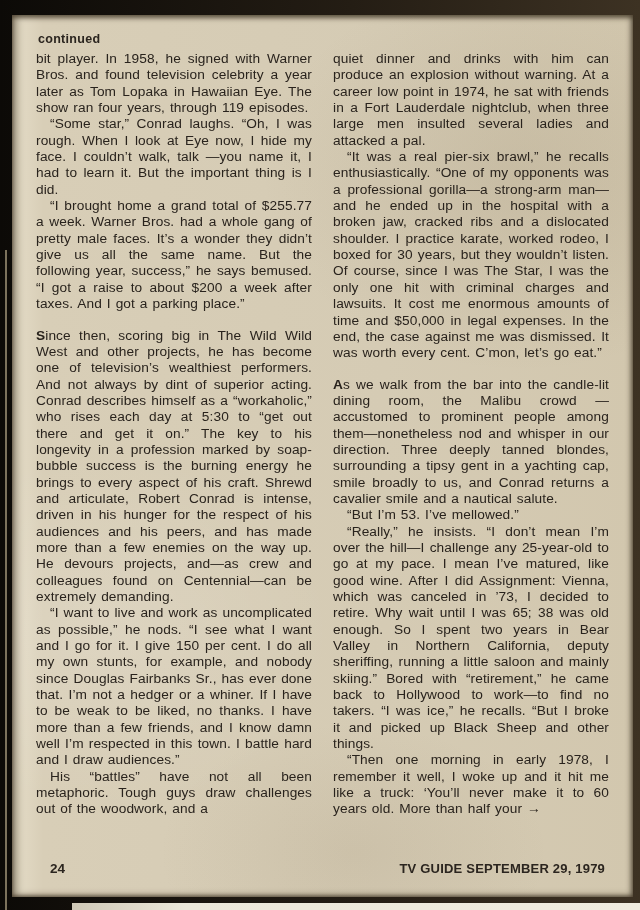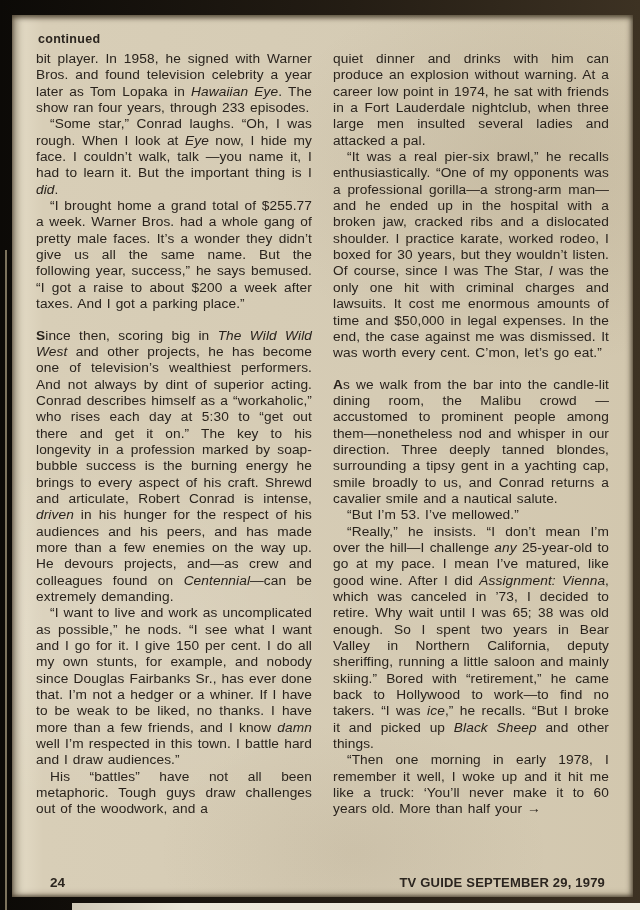--- a/index.html
+++ b/index.html
@@ -57,25 +57,25 @@
     text-align: justify;
     font-size: 13.7px;
     line-height: 16.35px;
     letter-spacing: 0.1px;
     word-spacing: 1px;
     color: #29231d;
   }
   .para { margin: 0; }
   .para.indent { text-indent: 14px; }
   .para.section { margin-top: 15px; }
-  .para .it { font-style: italic; }
+  .para .it { }
   .para .bd { font-weight: 700; }
   .footer {
     position: absolute;
-    left: 38px; right: 28px; bottom: 7px;
+    left: 38px; right: 28px; bottom: 21px;
     display: flex;
     justify-content: space-between;
     align-items: baseline;
     font-weight: 700;
     color: #2b251f;
   }
   .footer .page-num { font-size: 13.5px; }
   .footer .issue { font-size: 13px; letter-spacing: 0.2px; }
   .bottom-strip {
     position: absolute;
@@ -88,21 +88,21 @@
 <body>
 
 <div class="scan">
   <div class="page">
 
     <div class="continued">continued</div>
 
     <div class="columns">
 
       <div class="col">
-        <p class="para"><span>bit player. In 1958, he signed with Warner Bros. and found television celebrity a year later as Tom Lopaka in </span><span class="it">Hawaiian Eye</span><span>. The show ran four years, through 233 episodes.</span></p>
+        <p class="para"><span>bit player. In 1958, he signed with Warner Bros. and found television celebrity a year later as Tom Lopaka in </span><span class="it">Hawaiian Eye</span><span>. The show ran four years, through 119 episodes.</span></p>
         <p class="para indent"><span>“Some star,” Conrad laughs. “Oh, I was rough. When I look at </span><span class="it">Eye</span><span> now, I hide my face. I couldn’t walk, talk —you name it, I had to learn it. But the important thing is I </span><span class="it">did</span><span>.</span></p>
         <p class="para indent"><span>“I brought home a grand total of $255.77 a week. Warner Bros. had a whole gang of pretty male faces. It’s a wonder they didn’t give us all the same name. But the following year, success,” he says bemused. “I got a raise to about $200 a week after taxes. And I got a parking place.”</span></p>
         <p class="para section"><span class="bd">S</span><span>ince then, scoring big in </span><span class="it">The Wild Wild West</span><span> and other projects, he has become one of television’s wealthiest performers. And not always by dint of superior acting. Conrad describes himself as a “workaholic,” who rises each day at 5:30 to “get out there and get it on.” The key to his longevity in a profession marked by soap-bubble success is the burning energy he brings to every aspect of his craft. Shrewd and articulate, Robert Conrad is intense, </span><span class="it">driven</span><span> in his hunger for the respect of his audiences and his peers, and has made more than a few enemies on the way up. He devours projects, and—as crew and colleagues found on </span><span class="it">Centennial</span><span>—can be extremely demanding.</span></p>
         <p class="para indent"><span>“I want to live and work as uncomplicated as possible,” he nods. “I see what I want and I go for it. I give 150 per cent. I do all my own stunts, for example, and nobody since Douglas Fairbanks Sr., has ever done that. I’m not a hedger or a whiner. If I have to be weak to be liked, no thanks. I have more than a few friends, and I know </span><span class="it">damn</span><span> well I’m respected in this town. I battle hard and I draw audiences.”</span></p>
         <p class="para indent"><span>His “battles” have not all been metaphoric. Tough guys draw challenges out of the woodwork, and a</span></p>
       </div>
 
       <div class="col">
         <p class="para"><span>quiet dinner and drinks with him can produce an explosion without warning. At a career low point in 1974, he sat with friends in a Fort Lauderdale nightclub, when three large men insulted several ladies and attacked a pal.</span></p>
         <p class="para indent"><span>“It was a real pier-six brawl,” he recalls enthusiastically. “One of my opponents was a professional gorilla—a strong-arm man—and he ended up in the hospital with a broken jaw, cracked ribs and a dislocated shoulder. I practice karate, worked rodeo, I boxed for 30 years, but they wouldn’t listen. Of course, since I was The Star, </span><span class="it">I</span><span> was the only one hit with criminal charges and lawsuits. It cost me enormous amounts of time and $50,000 in legal expenses. In the end, the case against me was dismissed. It was worth every cent. C’mon, let’s go eat.”</span></p>

